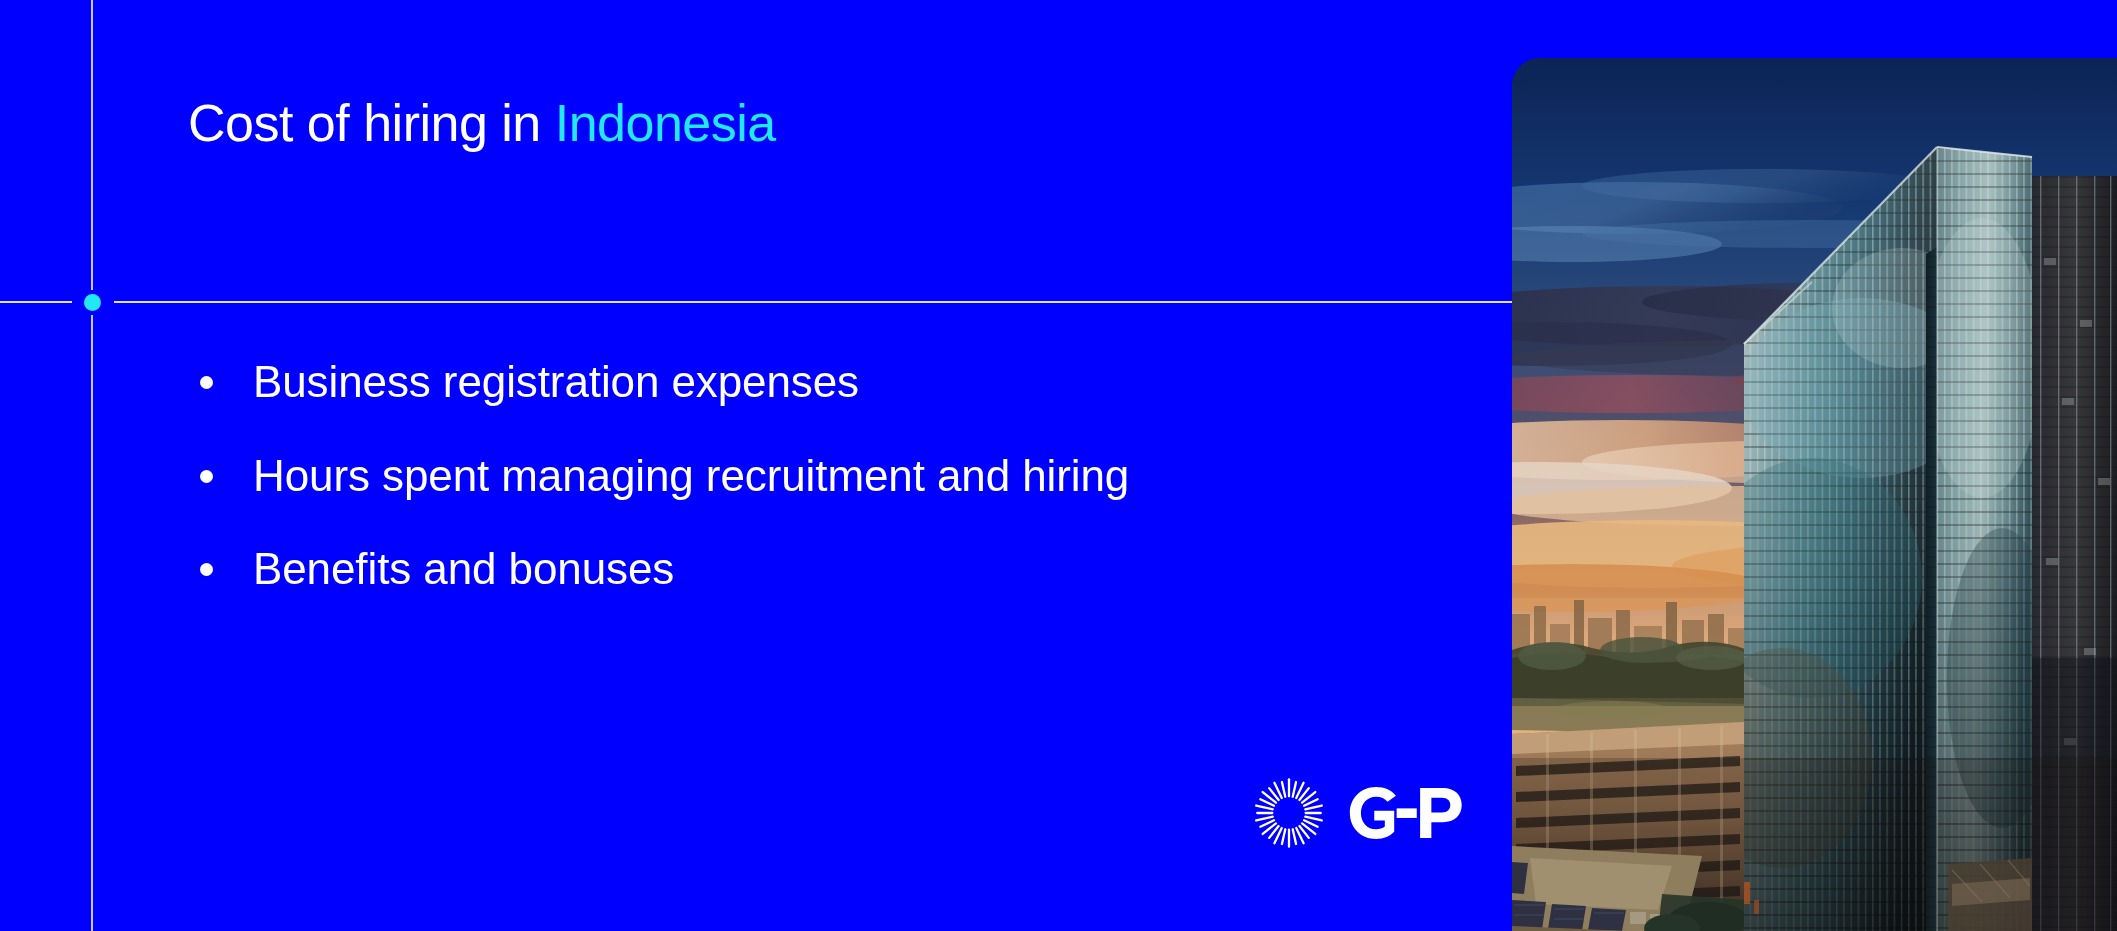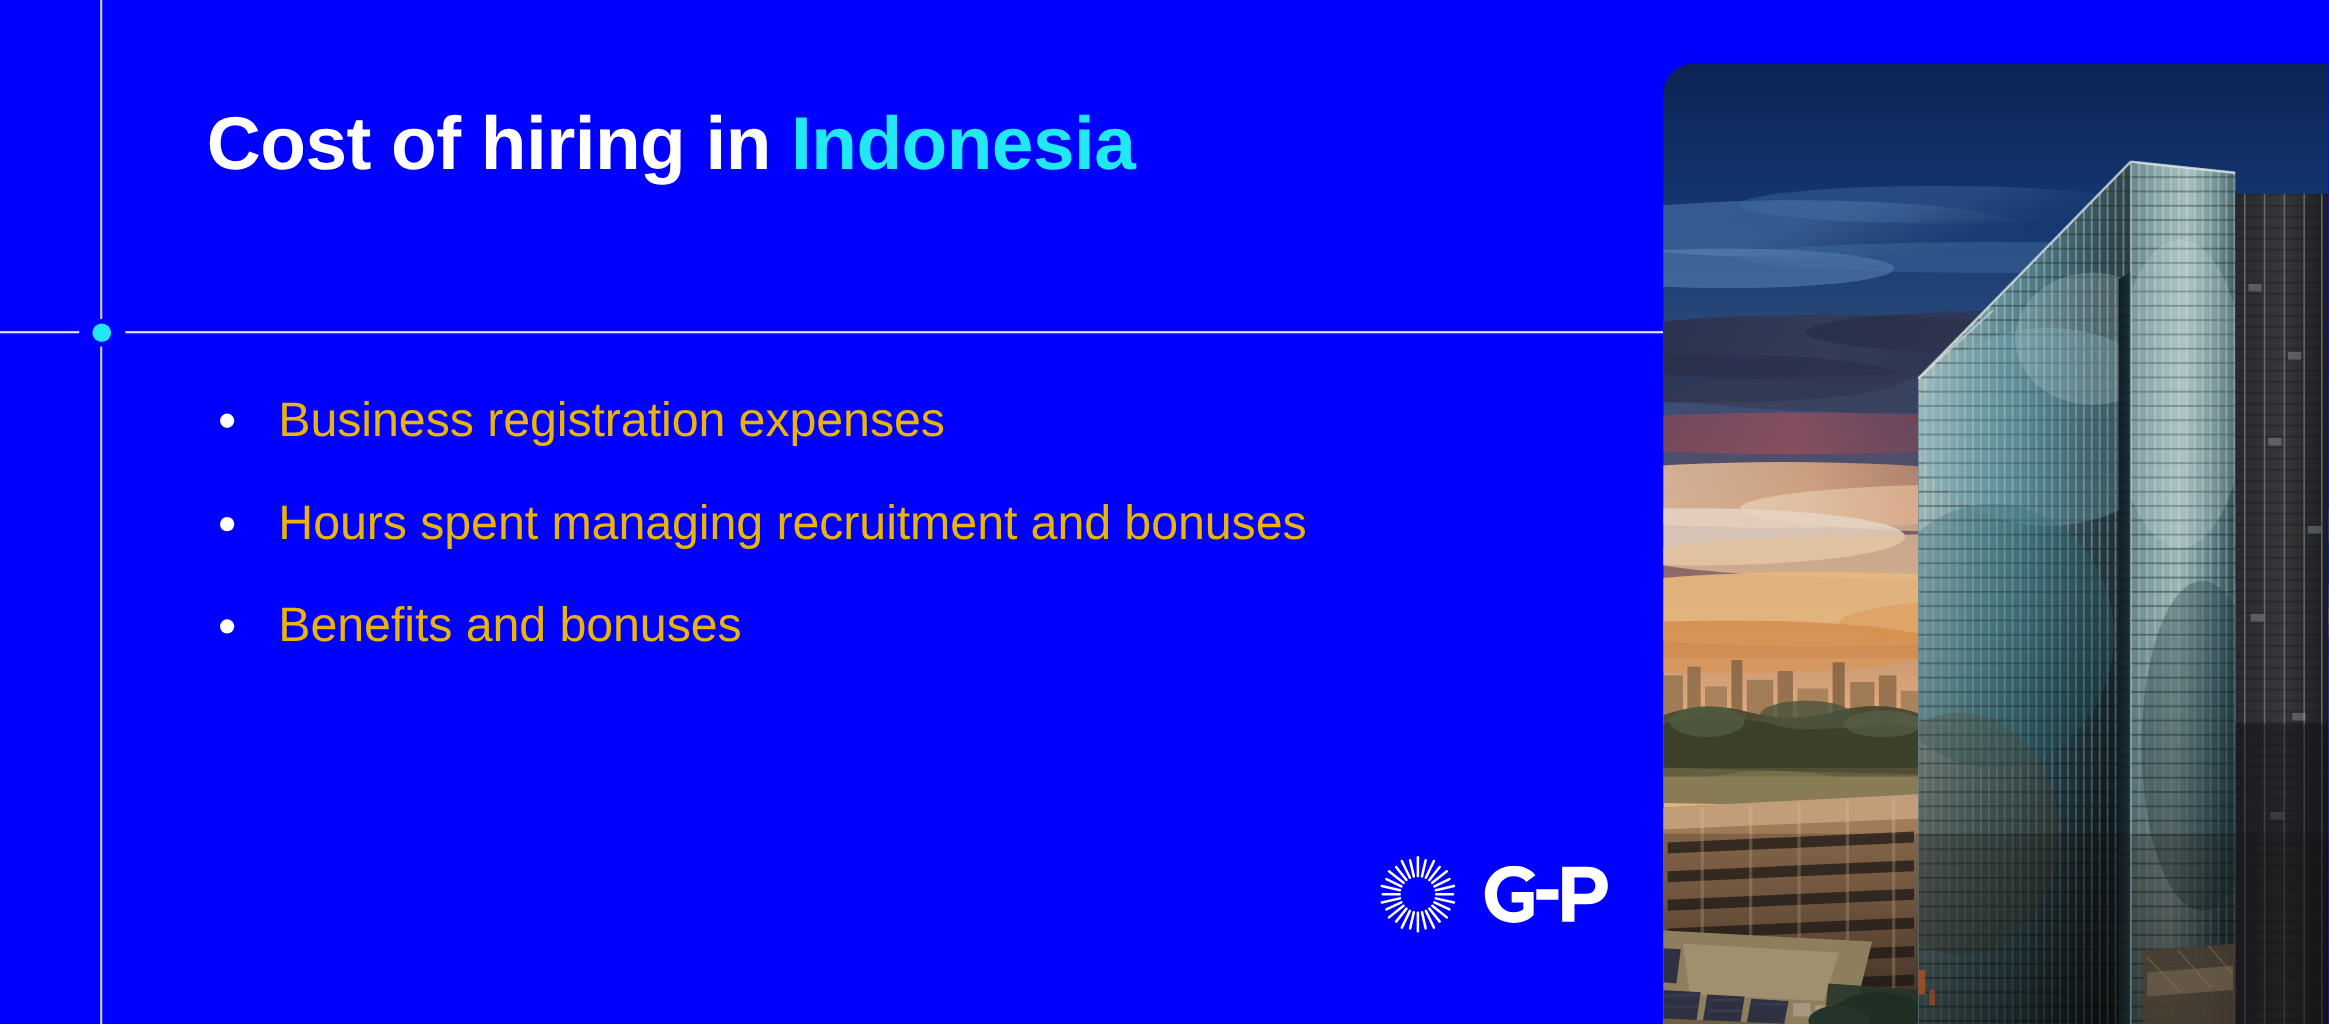--- a/index.html
+++ b/index.html
@@ -43,22 +43,22 @@
     left:72px; top:290px;
     width:42px; height:25px;
     background:#0000ff;
     z-index:3;
   }
 
   
   .title {
     position:absolute;
     left:188px; top:96px;
-    font-size:68px;
-    font-weight:700;
+    font-size:52px;
+    font-weight:400;
     line-height:1.05;
     letter-spacing:-0.5px;
     color:#ffffff;
     white-space:nowrap;
   }
   .title .accent { color:#22e8f5; }
 
   
   .bullets {
     position:absolute;
@@ -76,21 +76,21 @@
     width:13px; height:13px;
     border-radius:50%;
     background:#ffffff;
     margin-top:21px;
     margin-right:40px;
   }
   .bullet-text {
     font-size:44px;
     font-weight:400;
     line-height:1.22;
-    color:#eab308;
+    color:#ffffff;
     letter-spacing:-0.1px;
     white-space:nowrap;
   }
 
   
   .logo {
     position:absolute;
     left:1252px; top:776px;
     display:flex;
     align-items:center;
@@ -124,21 +124,21 @@
     <span>Cost of hiring in </span><span class="accent">Indonesia</span>
   </h1>
 
   <ul class="bullets" style="list-style:none;">
     <li class="bullet-row">
       <span class="bullet-dot"></span>
       <span class="bullet-text">Business registration expenses</span>
     </li>
     <li class="bullet-row">
       <span class="bullet-dot"></span>
-      <span class="bullet-text">Hours spent managing recruitment and bonuses</span>
+      <span class="bullet-text">Hours spent managing recruitment and hiring</span>
     </li>
     <li class="bullet-row">
       <span class="bullet-dot"></span>
       <span class="bullet-text">Benefits and bonuses</span>
     </li>
   </ul>
 
   <div class="logo">
     <svg class="logo-mark" viewBox="0 0 100 100">
       <g id="rays" fill="#ffffff">

